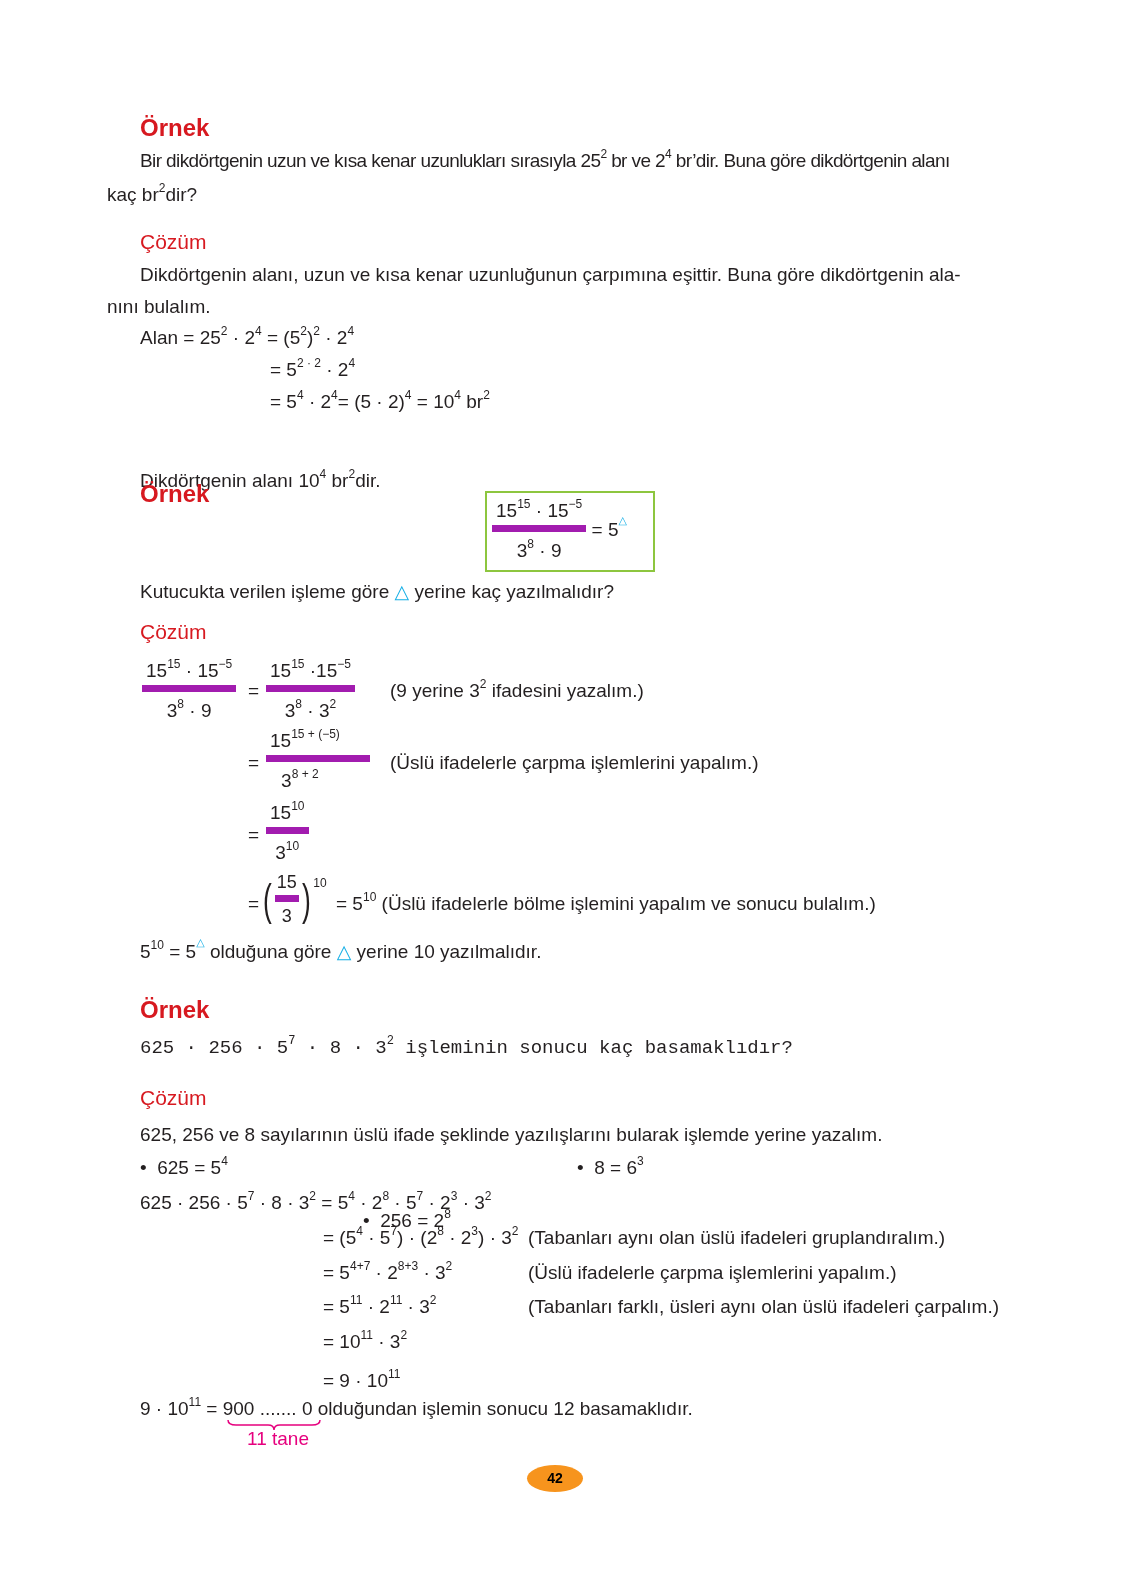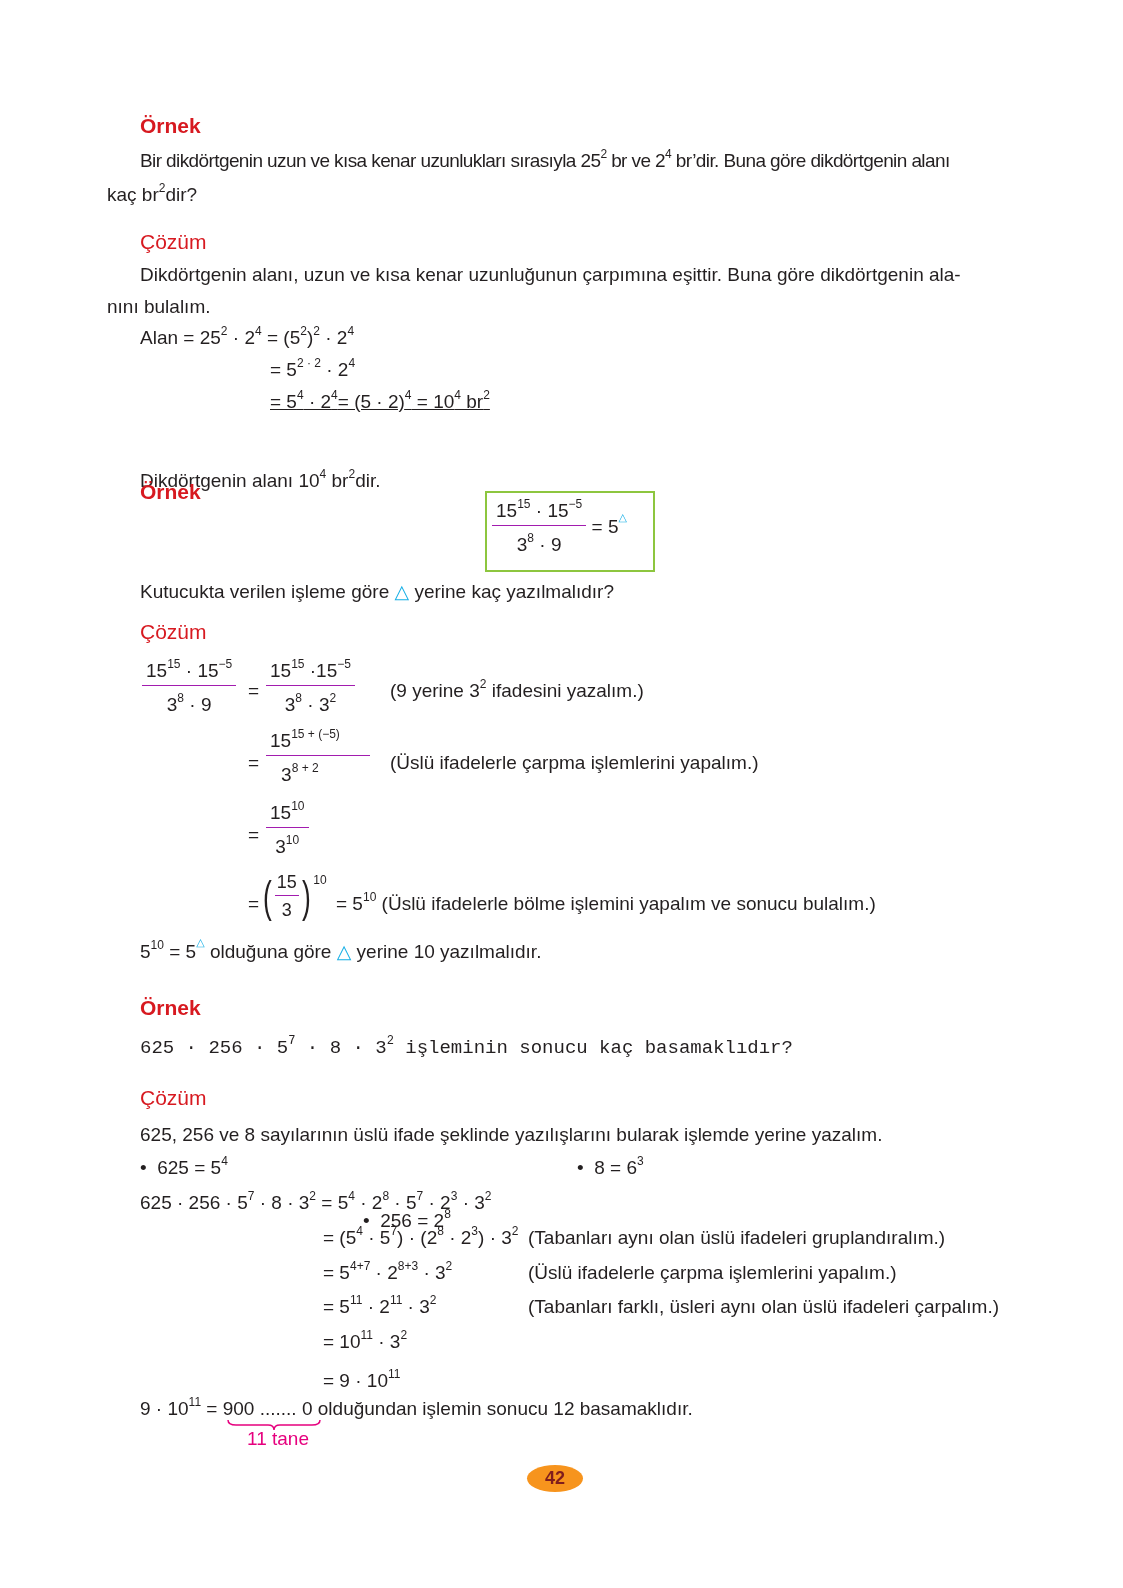--- a/index.html
+++ b/index.html
@@ -1,54 +1,54 @@
 <!DOCTYPE html>
 <html><head>
   <meta charset="utf-8">
   <style>
     html, body { margin: 0; padding: 0; background: #ffffff; }
     body { width: 1123px; height: 1588px; position: relative; overflow: hidden;
            font-family: "Liberation Sans", sans-serif; color: #231f20; font-size: 19px; }
     .abs { position: absolute; white-space: nowrap; }
-    .heading { color: #d71920; font-size: 21px; font-weight: bold; }
+    .heading { color: #d71920; font-size: 24px; font-weight: bold; }
     .cozum { color: #d71920; font-size: 21px; }
     sup { font-size: 12px; vertical-align: 0; position: relative; top: -9px; line-height: 0; }
     .frac { display: inline-flex; flex-direction: column; align-items: center; vertical-align: middle; }
-    .frac .num { padding: 0 4px 3px 4px; border-bottom: 1px solid #a21caf; text-align: center; }
+    .frac .num { padding: 0 4px 3px 4px; border-bottom: 7px solid #a21caf; text-align: center; }
     .frac .den { padding: 8px 4px 0 4px; }
     .tri { color: #1ab0e6; }
     .tri-sup { color: #1ab0e6; font-size: 11px; position: relative; top: -12px; }
     .greenbox { position: absolute; left: 485px; top: 491px; width: 170px; height: 81px;
                 border: 2px solid #8dc63f; box-sizing: border-box; }
     .pink { color: #e6007e; text-align: right; }
     .brace { position: absolute; }
     .page-badge { position: absolute; left: 527px; top: 1465px; width: 56px; height: 27px;
-                  background: #f7941d; border-radius: 50%; color: #7f1d1d; font-weight: bold;
-                  font-size: 18px; text-align: center; line-height: 27px; }
+                  background: #f7941d; border-radius: 50%; color: #000000; font-weight: bold;
+                  font-size: 14px; text-align: center; line-height: 27px; }
     .paren { font-size: 44px; font-weight: 200; vertical-align: middle; line-height: 1; display:inline-block; transform: scaleX(0.6); }
   </style>
 </head>
 <body>
 
 <div class="abs heading" style="left:140px;top:114px;">Örnek</div>
 
 <div class="abs" style="left:140px;top:150px;letter-spacing:-0.6px;">
   <span>Bir dikdörtgenin uzun ve kısa kenar uzunlukları sırasıyla 25</span><sup>2</sup><span> br ve 2</span><sup>4</sup><span> br’dir. Buna göre dikdörtgenin alanı</span>
 </div>
 <div class="abs" style="left:107px;top:184px;">
   <span>kaç br</span><sup>2</sup><span>dir?</span>
 </div>
 
 <div class="abs cozum" style="left:140px;top:230px;">Çözüm</div>
 <div class="abs" style="left:140px;top:264px;">Dikdörtgenin alanı, uzun ve kısa kenar uzunluğunun çarpımına eşittir. Buna göre dikdörtgenin ala-</div>
 <div class="abs" style="left:107px;top:296px;">nını bulalım.</div>
 
 <div class="abs" style="left:140px;top:327px;">Alan = 25<sup>2</sup> · 2<sup>4</sup> = (5<sup>2</sup>)<sup>2</sup> · 2<sup>4</sup></div>
 <div class="abs" style="left:270px;top:359px;">= 5<sup>2 · 2</sup> · 2<sup>4</sup></div>
-<div class="abs" style="left:270px;top:391px;text-decoration:underline;">= 5<sup>4</sup> · 2<sup>4</sup>= (5 · 2)<sup>4</sup> = 10<sup>4</sup> br<sup>2</sup></div>
+<div class="abs" style="left:270px;top:391px;">= 5<sup>4</sup> · 2<sup>4</sup>= (5 · 2)<sup>4</sup> = 10<sup>4</sup> br<sup>2</sup></div>
 
 <div class="abs" style="left:140px;top:425px;margin-top:45px;">
   <span>Dikdörtgenin alanı 10</span><sup>4</sup><span> br</span><sup>2</sup><span>dir.</span>
 </div>
 
 <div class="abs heading" style="left:140px;top:480px;">Örnek</div>
 
 <div class="greenbox"></div>
 <div class="abs" style="left:492px;top:500px;">
   <span class="frac">

